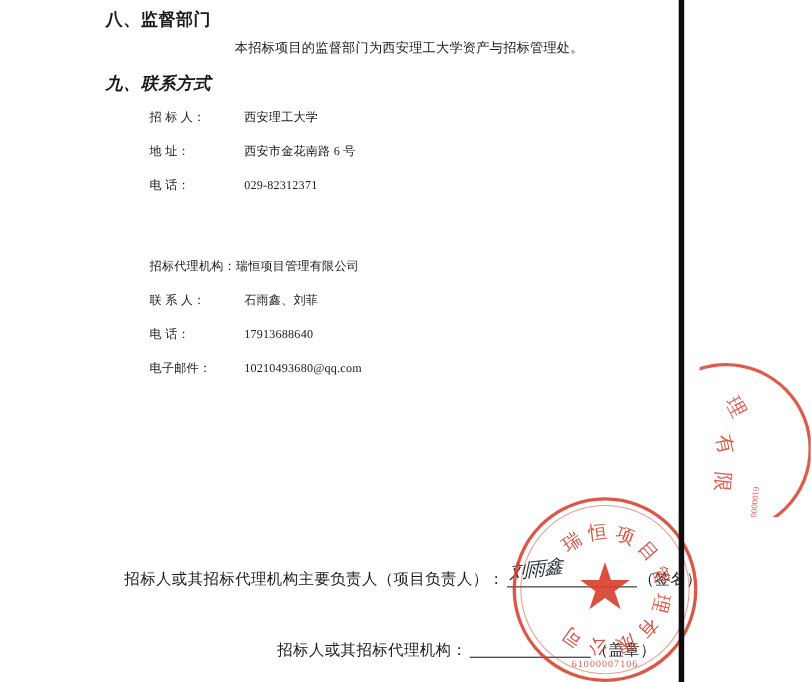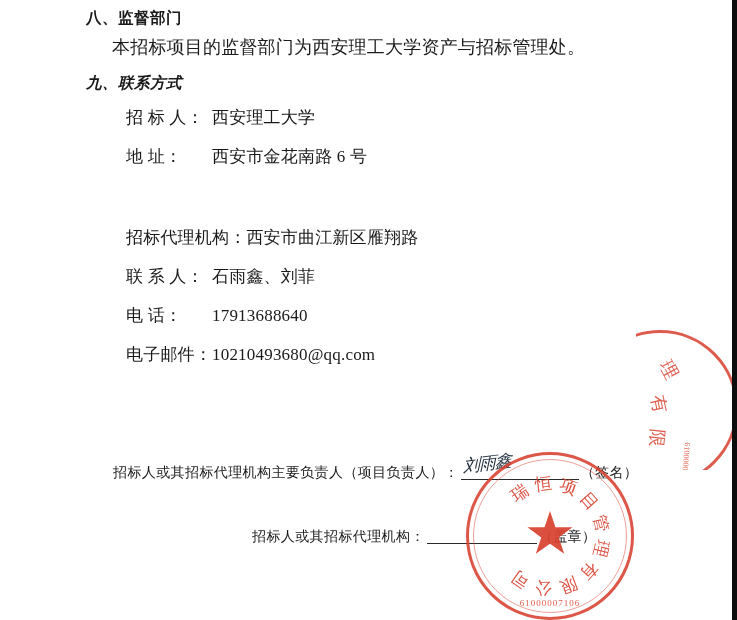--- a/index.html
+++ b/index.html
@@ -10,62 +10,63 @@
     width: 737px;
     height: 620px;
     background: #ffffff;
     font-family: "Liberation Serif", "DejaVu Serif", serif;
     color: #1a1a1a;
     overflow: hidden;
     position: relative;
   }
   #page {
     position: relative;
-    width: 737px;
+    width: 622px;
     height: 620px;
     box-sizing: border-box;
-    padding: 8px 0 0 8px;
+    padding: 8px 0 0 18px;
   }
   .section-heading {
     font-size: 15.5px;
     font-weight: bold;
     letter-spacing: 0.5px;
     margin: 0 0 6px 78px;
   }
   .body-line {
-    font-size: 18px;
+    font-size: 12px;
     margin: 0 0 6px 104px;
     letter-spacing: 0.2px;
+    text-align: center;
   }
   .contact-block {
     margin-top: 12px;
   }
   .contact-row {
-    font-size: 17px;
+    font-size: 11px;
     margin: 0 0 16px 118px;
     letter-spacing: 0.2px;
     white-space: nowrap;
   }
   .contact-row .lbl {
     display: inline-block;
     width: 86px;
   }
   .contact-row .val {
     display: inline-block;
   }
   .spacer-gap {
     height: 30px;
   }
   .agency-block .contact-row {
     margin-left: 118px;
   }
   .sign-area {
     position: absolute;
     left: 0;
-    top: 464px;
+    top: 518px;
     width: 737px;
   }
   .sign-line {
     font-size: 14px;
     letter-spacing: 0.4px;
     white-space: nowrap;
   }
   .sign-line.first {
     margin-left: 113px;
   }
@@ -218,27 +219,30 @@
 
   <div class="section-heading" style="margin-top:14px;font-style:italic;">九、联系方式</div>
 
   <div class="contact-block">
     <div class="contact-row">
       <span class="lbl">招 标 人：</span><span class="val">西安理工大学</span>
     </div>
     <div class="contact-row">
       <span class="lbl">地    址：</span><span class="val">西安市金花南路 6 号</span>
     </div>
+    <div class="contact-row">
+      <span class="lbl">电    话：</span><span class="val">029-82312371</span>
+    </div>
   </div>
 
   <div class="spacer-gap"></div>
 
   <div class="contact-block agency-block">
     <div class="contact-row">
-      <span class="val">招标代理机构：</span><span class="val">西安市曲江新区雁翔路</span>
+      <span class="val">招标代理机构：</span><span class="val">瑞恒项目管理有限公司</span>
     </div>
     <div class="contact-row">
       <span class="lbl">联 系 人：</span><span class="val">石雨鑫、刘菲</span>
     </div>
     <div class="contact-row">
       <span class="lbl">电    话：</span><span class="val">17913688640</span>
     </div>
     <div class="contact-row">
       <span class="lbl">电子邮件：</span><span class="val">10210493680@qq.com</span>
     </div>

